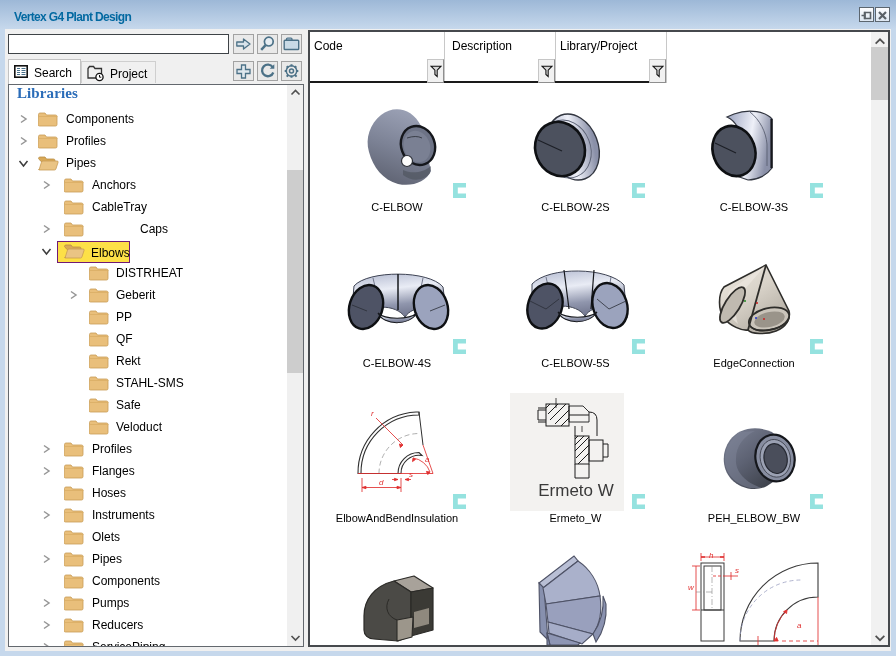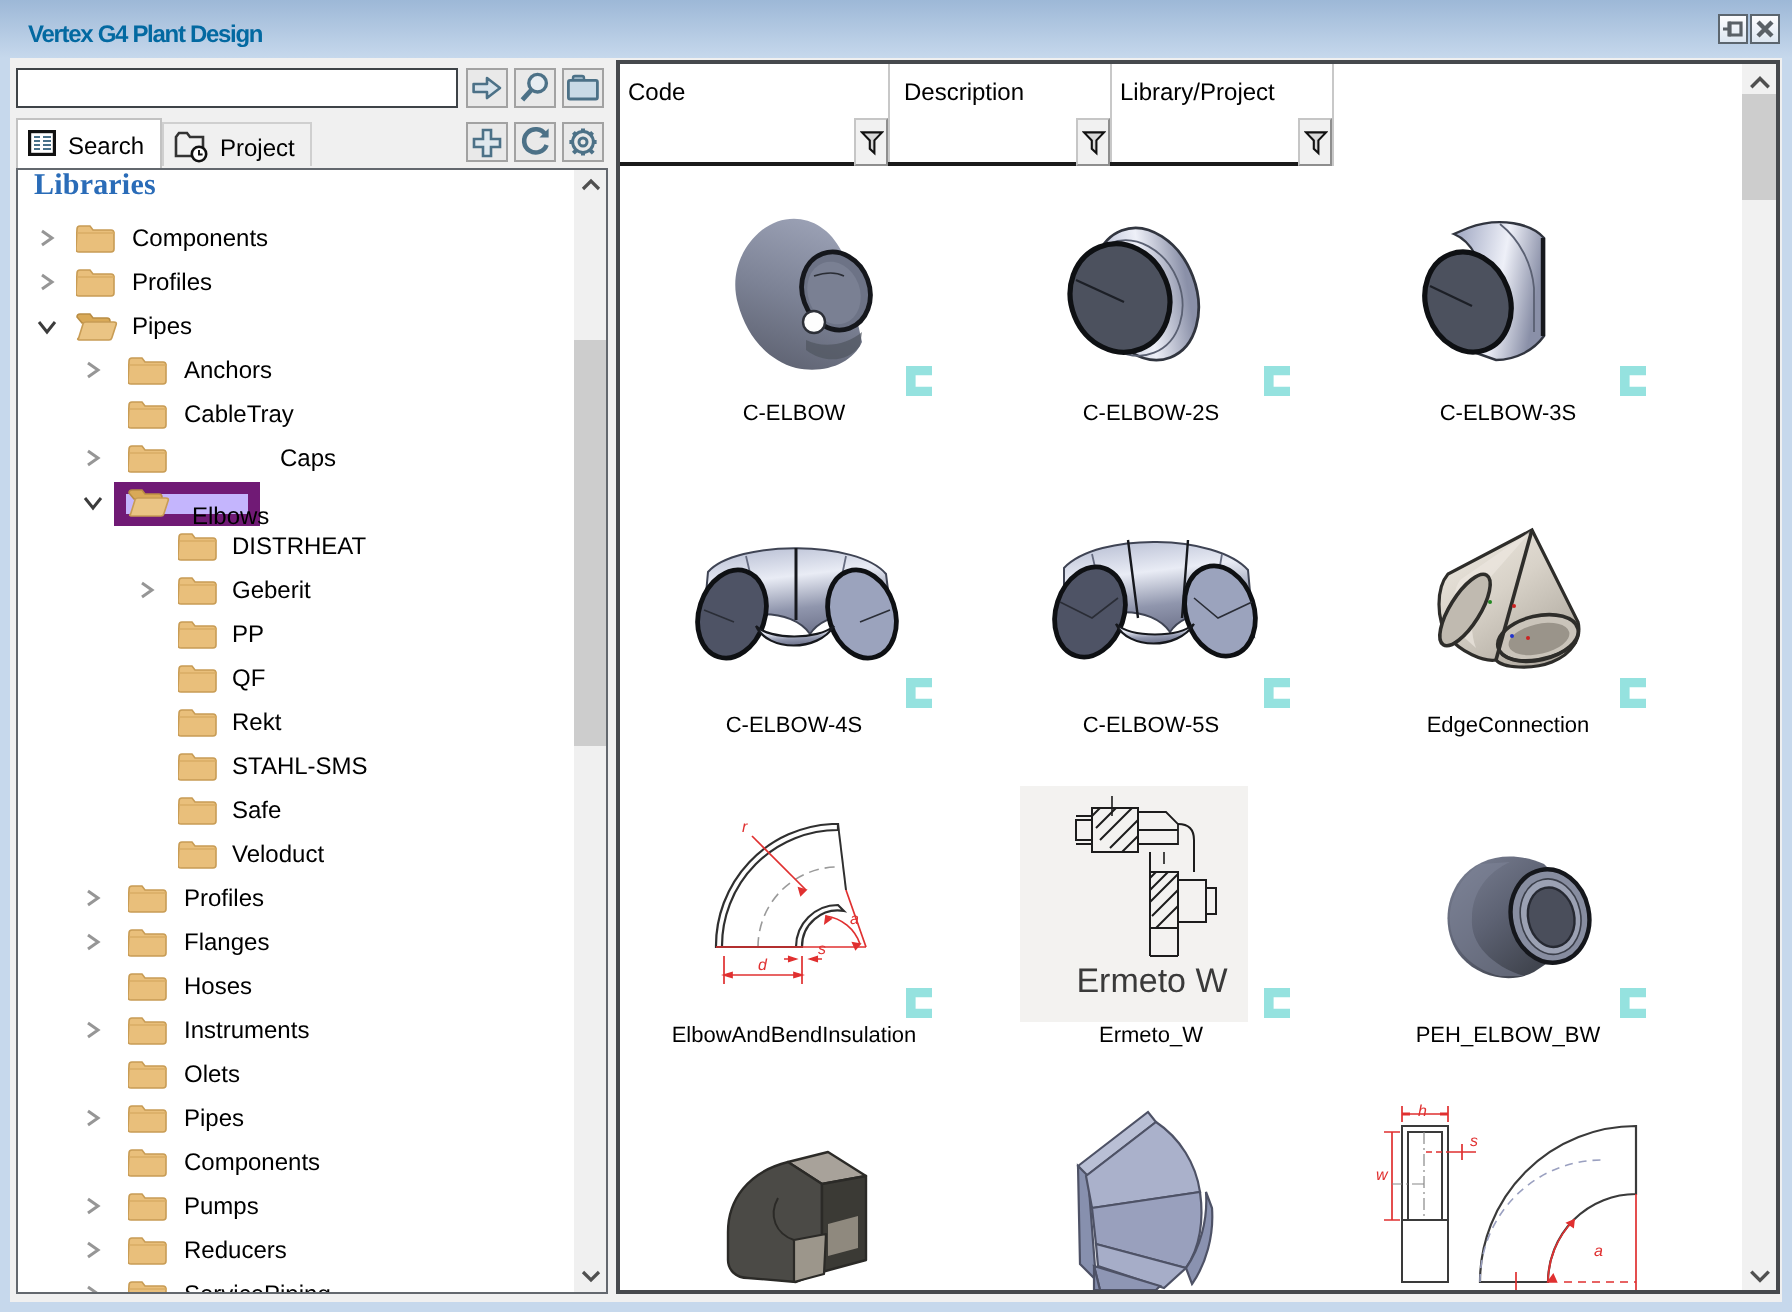--- a/index.html
+++ b/index.html
@@ -21,21 +21,21 @@
 .tbtn { top:34px; width:21px; height:20px; background:#e9e9e9; border:1px solid #a2a2a2; }
 .tbtn2 { top:61px; width:21px; height:20px; background:#e9e9e9; border:1px solid #a2a2a2; }
 
 #tabsearch { left:8px; top:59px; width:73px; height:25px; background:#fff; border:1px solid #c2c2c2; border-bottom:none; }
 #tabproject { left:81px; top:61px; width:75px; height:22px; background:#f0f0f0; border:1px solid #cfcfcf; border-bottom:none;padding-left:16px; }
 .tablabel { font-size:12px; color:#000; position:absolute; }
 
 #treepanel { left:8px; top:84px; width:296px; height:563px; background:#fff; border:1px solid #63686e; overflow:hidden; }
 #libhdr { left:8px; top:0px; font-size:15px; font-weight:bold; color:#2a6cb8; letter-spacing:0.1px;font-family:Liberation Serif, serif; }
 .trow { position:absolute; height:22px; font-size:12px; color:#000; line-height:22px; white-space:nowrap; }
-.sel { background:#c4b5fd; border:6px solid #701a75; }
+.sel { background:#fde047; border:1px solid #701a75; }
 
 #tscroll { left:278px; top:0; width:16px; height:561px; background:#f0f0f0; }
 #tthumb { left:278px; top:85px; width:16px; height:203px; background:#cdcdcd; }
 
 #rpanel { left:308px; top:30px; width:582px; height:617px; background:#fff; border:2px solid #46494d; }
 .colsep { top:0px; width:1px; height:51px; background:#c8c8c8; position:absolute; }
 .hdrtxt { top:7px; font-size:12px; color:#000; position:absolute; }
 #hline { left:0px; top:49px; height:2px; background:#1a1a1a; position:absolute; }
 .fbtn { top:27px; width:17px; height:24px; background:#f1f1f1; border:1px solid #c6c6c6; border-right-color:#8e8e8e; border-bottom-color:#8e8e8e; position:absolute; }
 

